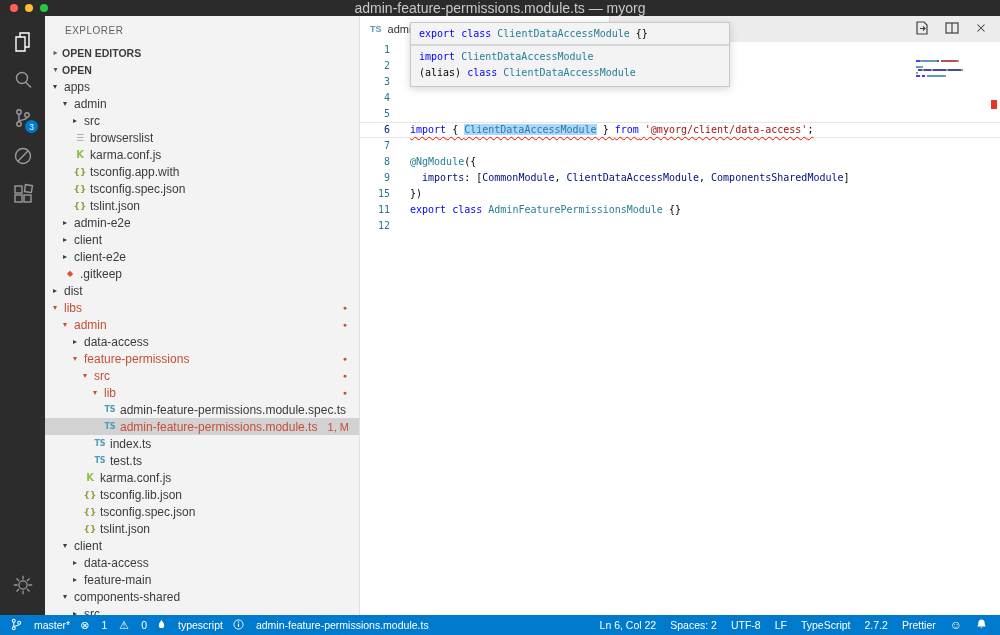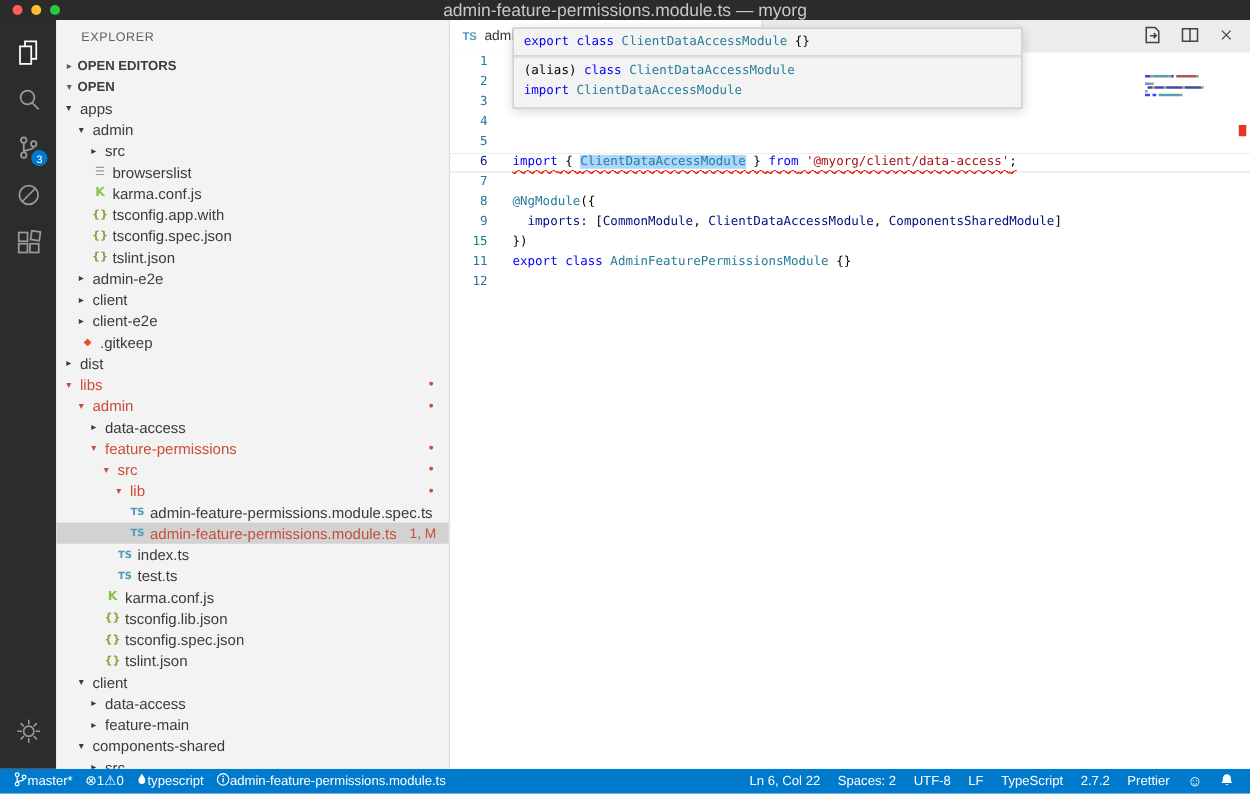--- a/index.html
+++ b/index.html
@@ -69,30 +69,30 @@
   .minimap { position:absolute; top:3px; right:14px; width:70px; }
   .mm-line { height:2px; margin-bottom:1px; display:flex; }
   .mm-bar { height:2px; display:inline-block; opacity:.75; }
   .mm-kw { background:var(--keyword,#0000ff); }
   .mm-cls { background:var(--class_name,#267f99); }
   .mm-str { background:var(--string,#a31515); }
   .mm-pl { background:#777; }
   .mm-prop,.mm-var { background:var(--variable,#001080); }
   .ovr-mark { position:absolute; right:3px; top:58px; width:6px; height:9px; background:var(--squiggle,#e51400); opacity:.85; }
 
-  .hover-widget { position:absolute; left:50px; top:6px; width:408px; background:#f3f3f3; border:1px solid #c8c8c8; box-shadow:0 2px 8px rgba(0,0,0,.16); z-index:30; font-family:"DejaVu Sans Mono",monospace; font-size:10px; color:#1e1e1e; }
+  .hover-widget { position:absolute; left:50px; top:6px; width:320px; background:#f3f3f3; border:1px solid #c8c8c8; box-shadow:0 2px 8px rgba(0,0,0,.16); z-index:30; font-family:"DejaVu Sans Mono",monospace; font-size:10px; color:#1e1e1e; }
   .hv-sig { padding:3px 8px; line-height:15px; white-space:pre; }
   .hv-sep { border-top:1px solid #d6d6d6; }
   .hv-msg { padding:4px 8px 5px 8px; line-height:15px; }
   .hv-code { padding:3px 8px 5px 8px; line-height:16px; }
   .hv-code div { white-space:pre; }
 
   
   .statusbar { height:20px; background:var(--status_bar_bg,#007acc); color:#fff; display:flex; align-items:center; font-size:10.5px; padding:0 6px; }
-  .sb-item { display:flex; align-items:center; gap:0; padding:0 5px; height:100%; cursor:pointer; white-space:nowrap; }
+  .sb-item { display:flex; align-items:center; gap:12px; padding:0 5px; height:100%; cursor:pointer; white-space:nowrap; }
   .sb-ico { font-size:11px; line-height:1; }
   .sb-right { margin-left:auto; display:flex; align-items:center; }
   .sb-right .sb-item { padding:0 7px; }
 </style>
 </head>
 <body>
 
 <div class="titlebar">
   <div class="traffic">
     <span class="tl red"></span>
@@ -432,22 +432,22 @@
           <div class="mm-line"></div>
         </div>
       <div class="ovr-mark"></div>
     </div>
 
     <div class="hover-widget">
       <div class="hv-sig"><span class="tok-kw">export</span><span class="tok-pl"> </span><span class="tok-kw">class</span><span class="tok-pl"> </span><span class="tok-cls">ClientDataAccessModule</span><span class="tok-pl"> {}</span></div>
       <div class="hv-sep"></div>
       <div class="hv-sep"></div>
       <div class="hv-code">
+        <div><span class="tok-kw">import</span><span class="tok-pl"> </span><span class="tok-cls">ClientDataAccessModule</span></div>
         <div><span class="tok-pl">(alias) </span><span class="tok-kw">class</span><span class="tok-pl"> </span><span class="tok-cls">ClientDataAccessModule</span></div>
-        <div><span class="tok-kw">import</span><span class="tok-pl"> </span><span class="tok-cls">ClientDataAccessModule</span></div>
       </div>
     </div>
   </div>
 </div>
 
 <div class="statusbar">
   <div class="sb-item">
     <span>
       <svg width="11" height="13" viewBox="0 0 12 14" fill="none" stroke="#fff" stroke-width="1.1">
           <circle cx="3" cy="3" r="1.6"></circle>

